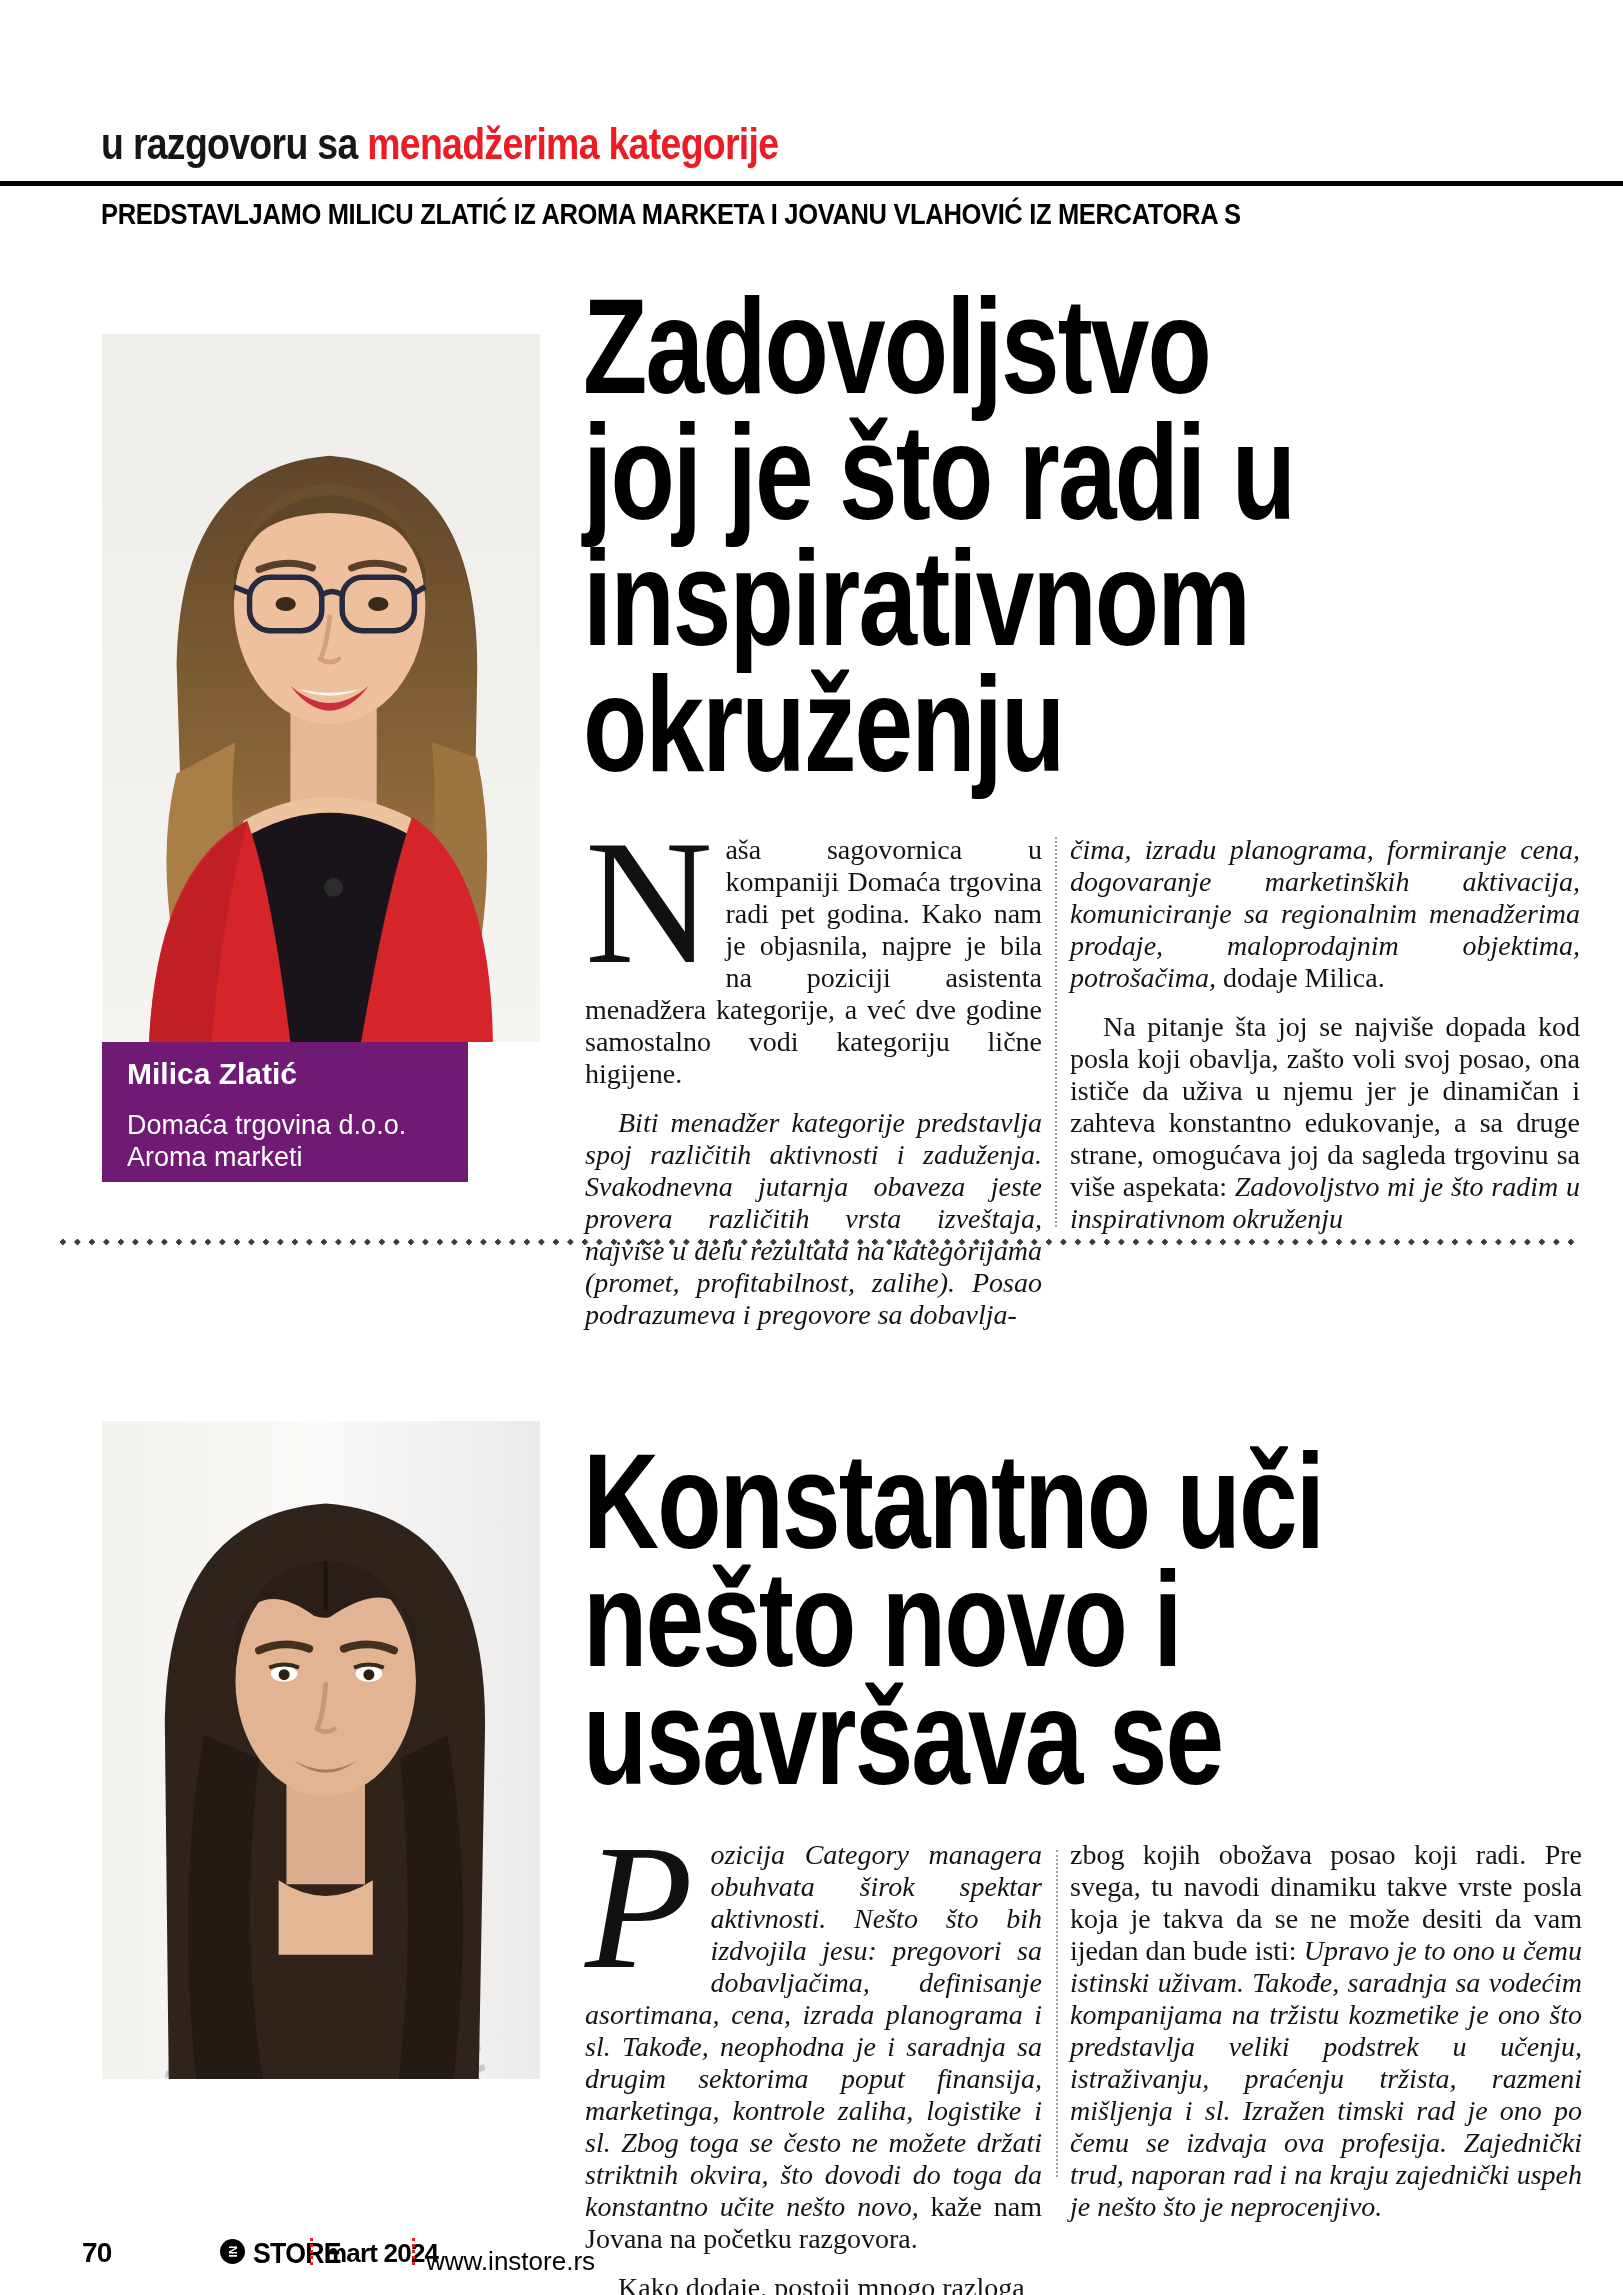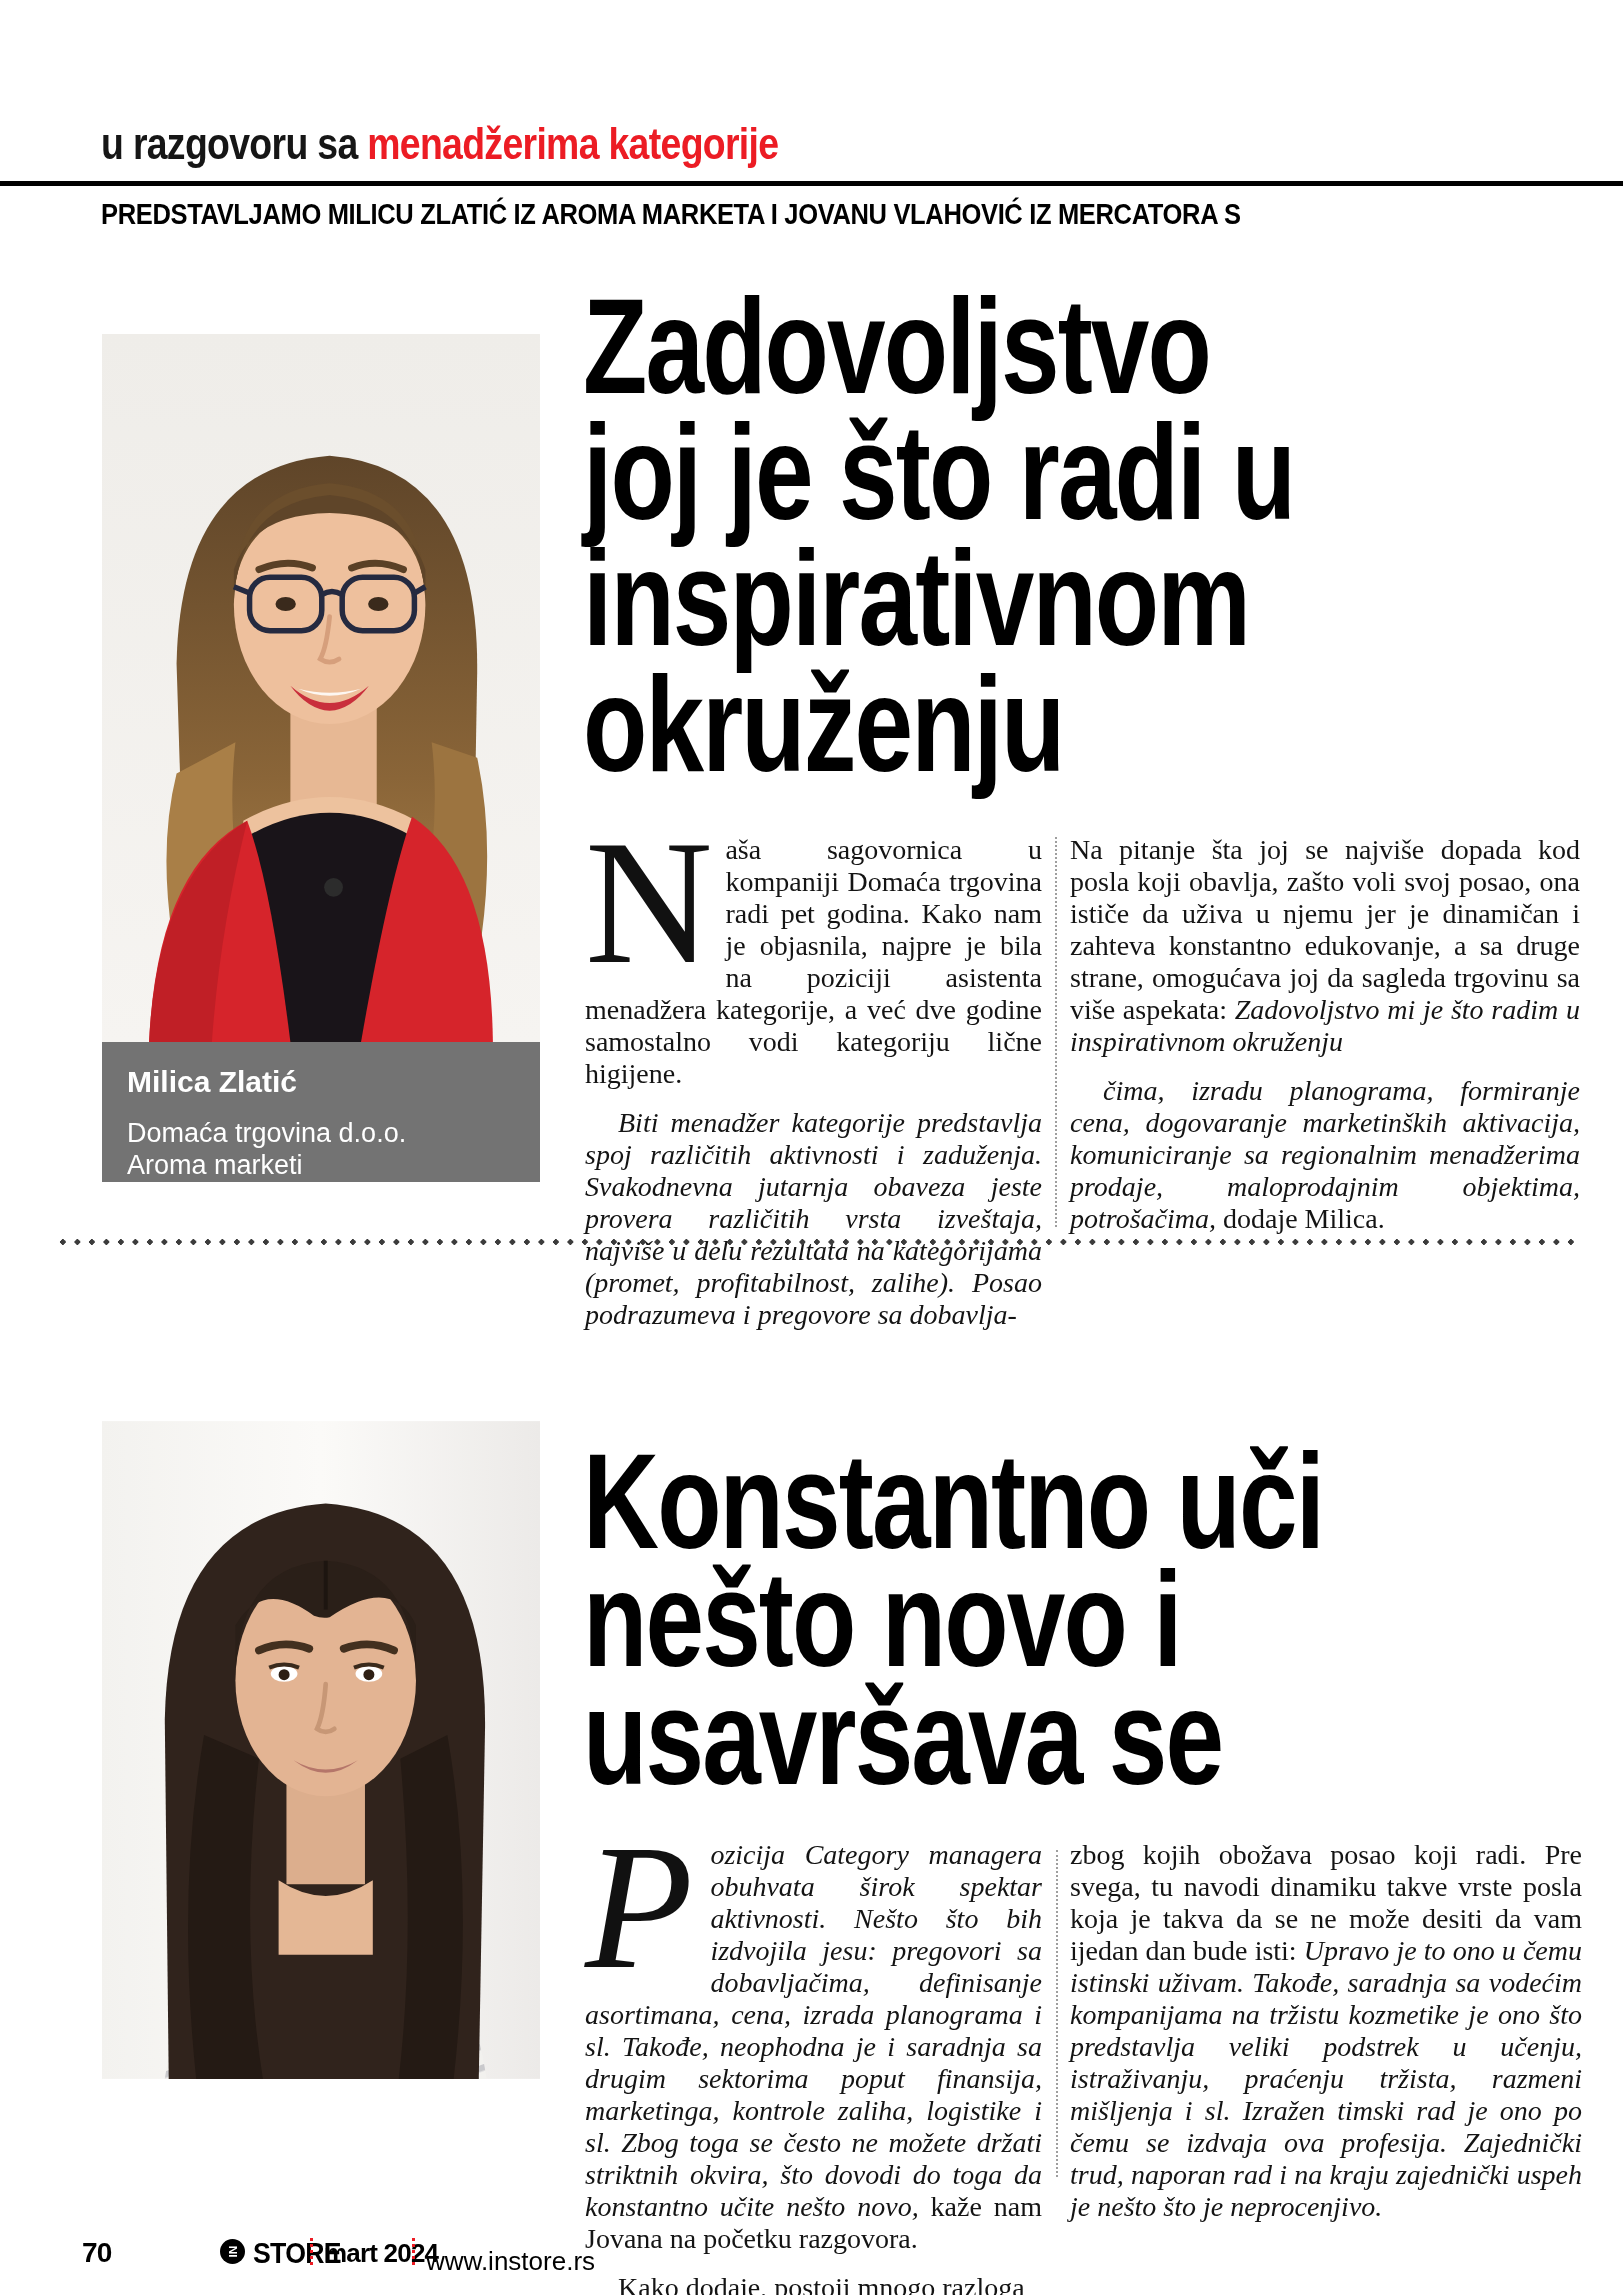--- a/index.html
+++ b/index.html
@@ -12,22 +12,22 @@
   .kicker .k-red{color:#ec1c24;}
   .rule{position:absolute;left:0;top:181px;width:1623px;height:4.7px;background:#000;}
   .standfirst{position:absolute;left:101px;top:198px;white-space:nowrap;
           font-family:"Liberation Sans",sans-serif;font-weight:bold;font-size:29px;
           transform:scaleX(0.88);transform-origin:left top;letter-spacing:-0.4px;color:#000;}
   
   .photo{position:absolute;left:102px;display:block;}
   .photo1{top:334px;width:438px;height:708px;}
   .photo2{top:1421px;width:438px;height:658px;}
   
-  .capbox{position:absolute;left:102px;width:438px;background:#737373;color:#fff;
-          font-family:"Liberation Sans",sans-serif;box-sizing:border-box;padding:22px 19px 0 25px;}
+  .capbox{position:absolute;left:102px;width:366px;background:#701a75;color:#fff;
+          font-family:"Liberation Sans",sans-serif;box-sizing:border-box;padding:14px 19px 0 25px;}
   .capbox1{top:1042px;height:140px;}
   .capbox2{top:2080px;height:114px;}
   .cap-name{font-weight:bold;font-size:30px;line-height:35px;}
   .cap-co{font-size:27px;line-height:32px;margin-top:18px;}
   
   .headline{position:absolute;left:583px;font-family:"Liberation Sans",sans-serif;
             font-weight:bold;color:#000;letter-spacing:-2.4px;}
   .headline .hl-line{white-space:nowrap;transform:scaleX(0.78);transform-origin:left top;}
   .headline1{top:284px;font-size:135px;}
   .headline1 .hl-line{line-height:126px;}
@@ -146,22 +146,22 @@
   </div>
 
   <div class="bodycol a1c1">
     <p><span class="dropcap">N</span><span>aša sagovornica u kompaniji Domaća trgovina radi pet godina. Kako nam je objasnila, najpre je bila na poziciji asistenta menadžera kategorije, a već dve godine samostalno vodi kategoriju lične higijene.</span></p>
     <p class="it">Biti menadžer kategorije predstavlja spoj različitih aktivnosti i zaduženja. Svakodnevna jutarnja obaveza jeste provera različitih vrsta izveštaja, najviše u delu rezultata na kategorijama (promet, profitabilnost, zalihe). Posao podrazumeva i pregovore sa dobavlja-</p>
   </div>
 
   <div class="vdots vdots1"></div>
 
   <div class="bodycol a1c2">
+    <p><span class="it">čima, izradu planograma, formiranje cena, dogovaranje marketinških aktivacija, komuniciranje sa regionalnim menadžerima prodaje, maloprodajnim objektima, potrošačima,</span><span> dodaje Milica.</span></p>
     <p><span>Na pitanje šta joj se najviše dopada kod posla koji obavlja, zašto voli svoj posao, ona ističe da uživa u njemu jer je dinamičan i zahteva konstantno edukovanje, a sa druge strane, omogućava joj da sagleda trgovinu sa više aspekata: </span><span class="it">Zadovoljstvo mi je što radim u inspirativnom okruženju</span></p>
-    <p><span class="it">čima, izradu planograma, formiranje cena, dogovaranje marketinških aktivacija, komuniciranje sa regionalnim menadžerima prodaje, maloprodajnim objektima, potrošačima,</span><span> dodaje Milica.</span></p>
   </div>
 
   <div class="hdots"></div>
 
   <svg class="photo photo2" viewBox="0 0 558 838" xmlns="http://www.w3.org/2000/svg">
     <defs>
       <linearGradient id="bg2" x1="0" y1="0" x2="1" y2="0">
         <stop offset="0" stop-color="#f3f2ef"></stop>
           <stop offset="0.5" stop-color="#fbfaf8"></stop>
           <stop offset="1" stop-color="#eceae8"></stop>

